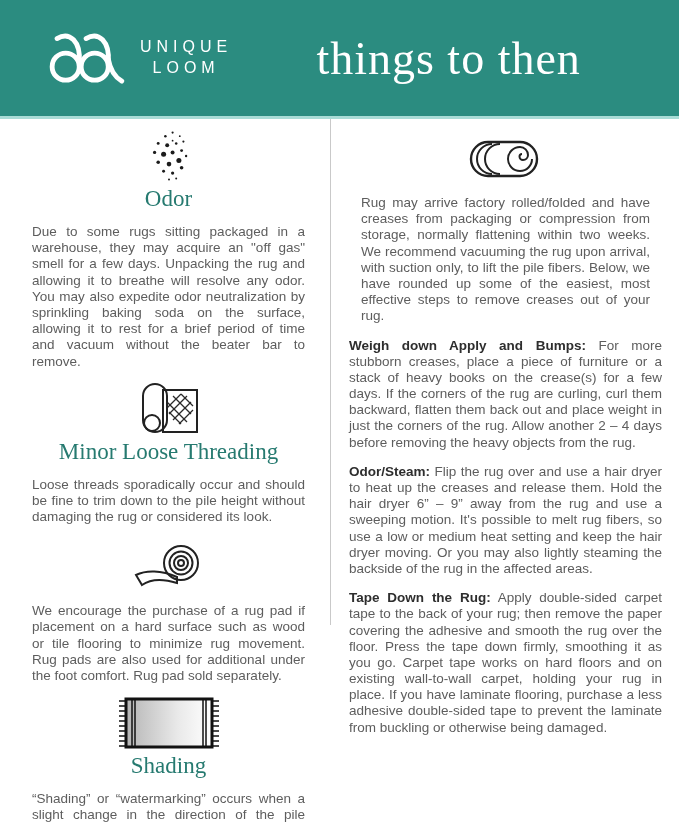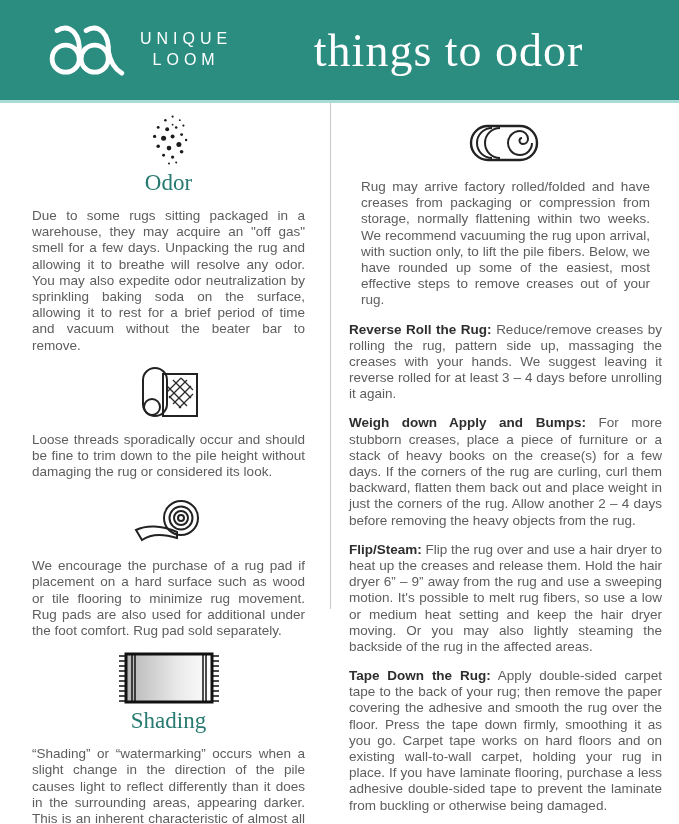--- a/index.html
+++ b/index.html
@@ -1,18 +1,18 @@
 <!DOCTYPE html>
 <html><head>
 <meta charset="utf-8">
 <style>
   html,body{margin:0;padding:0;background:#fff;}
   .page{width:679px;height:824px;overflow:hidden;background:#fff;font-family:"Liberation Sans",sans-serif;}
   
-  .header{height:103px;box-sizing:border-box;background:#2b8c80;border-bottom:3px solid #a9dcd6;
+  .header{height:119px;box-sizing:border-box;background:#2b8c80;border-bottom:3px solid #a9dcd6;
           display:flex;align-items:center;padding-left:44px;}
   .logo-block{display:flex;align-items:center;gap:12px;}
   .brand-text{color:#fff;font-size:16px;letter-spacing:5px;line-height:1.3;text-align:center;font-weight:400;}
   .page-title{flex:1;text-align:center;color:#fff;font-family:"Liberation Serif",serif;
               font-size:46px;font-weight:400;letter-spacing:1px;padding-right:14px;}
   
   .content{display:flex;height:506px;box-sizing:border-box;}
   .col-left{width:331px;box-sizing:border-box;padding:10px 13px 0 20px;border-right:1px solid #c9c9c9;}
   .col-right{flex:1;box-sizing:border-box;padding:10px 17px 0 18px;}
   .sec{margin-bottom:12px;text-align:center;}
@@ -39,21 +39,21 @@
             <path d="M65,38 C67,16 55,5 42,13"></path>
             <path d="M65,34 C67,45 72,53 79,57"></path>
           </g>
         </svg>
       </span>
       <div class="brand-text">
         <div>UNIQUE</div>
         <div>LOOM</div>
       </div>
     </div>
-    <div class="page-title">things to odor</div>
+    <div class="page-title">things to then</div>
   </div>
 
   <div class="content">
 
     <div class="col-left">
 
       <div class="sec">
         <div class="icon-wrap">
           <svg width="52" height="54" viewBox="0 0 52 60">
             <g fill="#1c1c1c">
@@ -96,20 +96,21 @@
                 <path d="M42,42 L56,28"></path>
               <path d="M44,12 L56,24"></path>
                 <path d="M36,14 L54,32"></path>
                 <path d="M30,20 L50,40"></path>
                 <path d="M32,30 L44,42"></path>
             </g>
             <rect class="ic" x="6" y="2" width="24" height="48" rx="12" fill="#fff"></rect>
             <circle class="ic" cx="15" cy="41" r="8" fill="#fff"></circle>
           </svg>
         </div>
+        <h2 class="sec-title">Minor Loose Threading</h2>
         <p class="body-text">Loose threads sporadically occur and should be fine to trim down to the pile height without damaging the rug or considered its look.</p>
       </div>
 
       <div class="sec">
         <div class="icon-wrap">
           <svg width="76" height="50" viewBox="0 0 76 50">
             <path class="ic" d="M46,36 C30,29 15,29 5,34 L11,44 C21,37 33,38 46,42 Z" fill="#fff"></path>
             <circle class="ic" cx="50" cy="22" r="17" fill="#fff"></circle>
             <circle class="ic" cx="50" cy="22" r="11.5"></circle>
             <circle class="ic" cx="50" cy="22" r="7"></circle>
@@ -173,23 +174,22 @@
           <svg width="88" height="46" viewBox="0 0 88 46">
             <path d="M26,5 H58 A17,17 0 0 1 58,39 H26 A17,17 0 0 1 26,5 Z" fill="#fff" stroke="#222" stroke-width="2.4"></path>
             <path d="M30,7 A15,15 0 0 0 30,37" fill="none" stroke="#222" stroke-width="2"></path>
             <path d="M38,7 A15,15 0 0 0 38,37" fill="none" stroke="#222" stroke-width="2"></path>
             <path d="M70,22 a12,12 0 1 1 -12,-12 a8,8 0 0 1 8,8 a5,5 0 0 1 -5,5 a3.5,3.5 0 0 1 -3.5,-3.5 a2.5,2.5 0 0 1 2.5,-2.5" fill="none" stroke="#222" stroke-width="2"></path>
           </svg>
         </div>
         <p class="body-text">Rug may arrive factory rolled/folded and have creases from packaging or compression from storage, normally flattening within two weeks. We recommend vacuuming the rug upon arrival, with suction only, to lift the pile fibers. Below, we have rounded up some of the easiest, most effective steps to remove creases out of your rug.</p>
       </div>
 
-      <p class="tip"><b>Reverse Roll the Rug:</b> <span>Reduce/remove creases by rolling the rug, pattern side up, massaging the creases with your hands. We suggest leaving it reverse rolled for at least 3 – 4 days before unrolling it again.</span></p>
 
       <p class="tip"><b>Weigh down Apply and Bumps:</b> <span>For more stubborn creases, place a piece of furniture or a stack of heavy books on the crease(s) for a few days. If the corners of the rug are curling, curl them backward, flatten them back out and place weight in just the corners of the rug. Allow another 2 – 4 days before removing the heavy objects from the rug.</span></p>
 
-      <p class="tip"><b>Flip/Steam:</b> <span>Flip the rug over and use a hair dryer to heat up the creases and release them. Hold the hair dryer 6” – 9” away from the rug and use a sweeping motion. It's possible to melt rug fibers, so use a low or medium heat setting and keep the hair dryer moving. Or you may also lightly steaming the backside of the rug in the affected areas.</span></p>
+      <p class="tip"><b>Odor/Steam:</b> <span>Flip the rug over and use a hair dryer to heat up the creases and release them. Hold the hair dryer 6” – 9” away from the rug and use a sweeping motion. It's possible to melt rug fibers, so use a low or medium heat setting and keep the hair dryer moving. Or you may also lightly steaming the backside of the rug in the affected areas.</span></p>
 
       <p class="tip"><b>Tape Down the Rug:</b> <span>Apply double-sided carpet tape to the back of your rug; then remove the paper covering the adhesive and smooth the rug over the floor. Press the tape down firmly, smoothing it as you go. Carpet tape works on hard floors and on existing wall-to-wall carpet, holding your rug in place. If you have laminate flooring, purchase a less adhesive double-sided tape to prevent the laminate from buckling or otherwise being damaged.</span></p>
 
     </div>
   </div>
 </div>
 
 </body></html>

